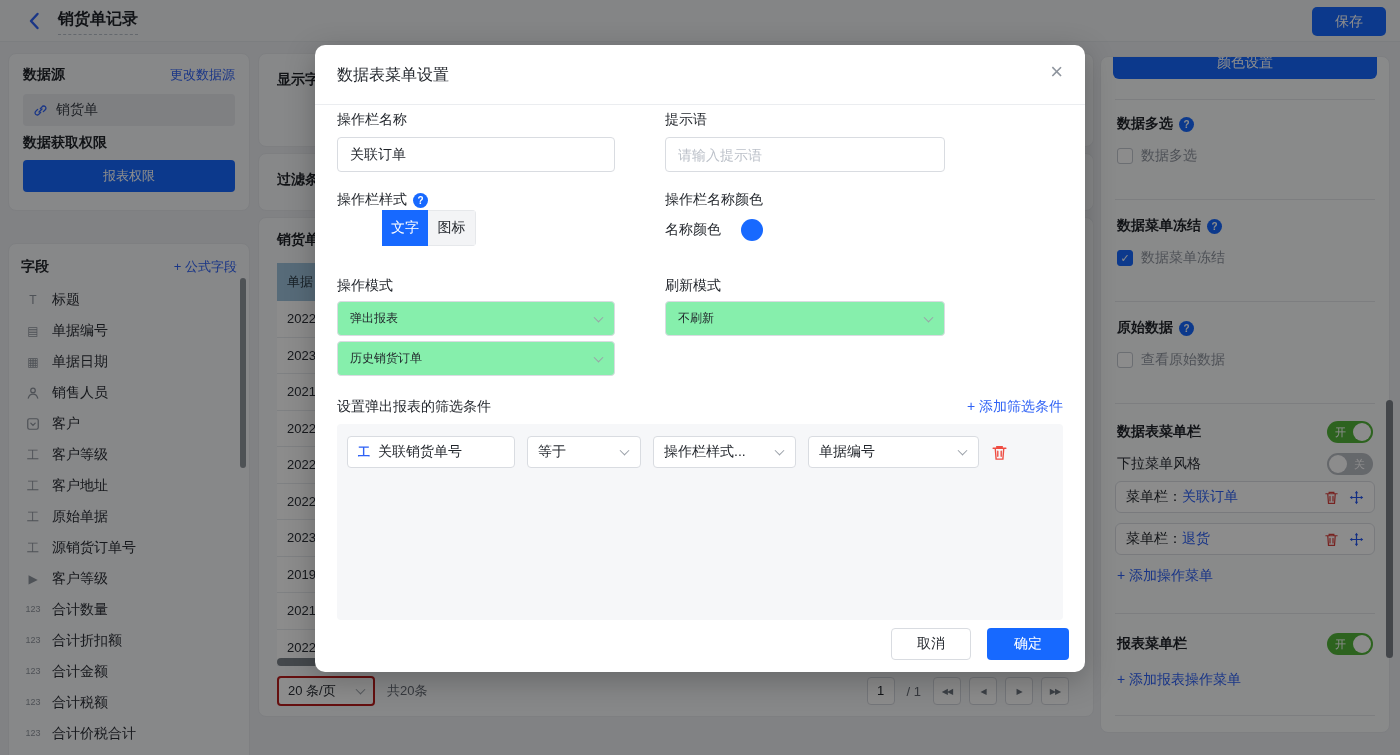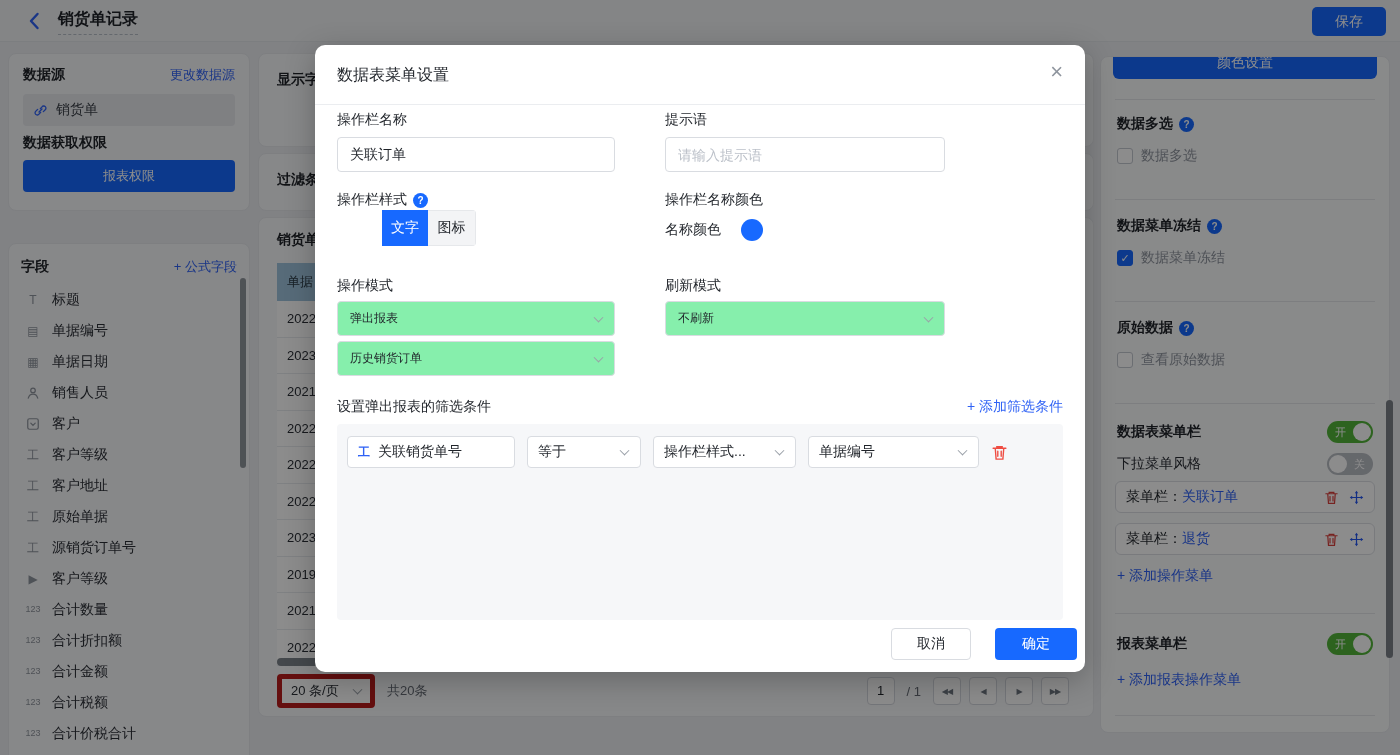--- a/index.html
+++ b/index.html
@@ -35,21 +35,21 @@
   
   .mid-a { left:258px; top:53px; width:836px; height:94px; padding:16px 18px; }
   .mid-b { left:258px; top:153px; width:836px; height:58px; padding:16px 18px; }
   .mid-c { left:258px; top:217px; width:836px; height:500px; padding:12px 18px; }
   .tbl { position:absolute; left:18px; top:45px; width:132px; }
   .tbl-head { height:38px; line-height:38px; background:#9ec3dd; color:#2c3b46; font-size:13px; padding-left:10px; }
   .tbl-row { height:36.5px; line-height:36.5px; background:#fff; border-bottom:1px solid #e8ebef; font-size:13px; color:#2b2f36; padding-left:10px; }
   .hscroll { position:absolute; left:18px; top:440px; width:84px; height:8px; background:#7d838b; border-radius:4px; }
   .pager { position:absolute; left:18px; right:24px; top:457px; height:32px; display:flex; justify-content:space-between; align-items:center; }
   .pager-left { display:flex; align-items:center; gap:12px; }
-  .psize { width:98px; height:30px; background:#fff; border:5px solid #b91c1c; border-radius:4px; display:flex; align-items:center; justify-content:space-between; padding:12px 9px; font-size:13px; color:#2b2f36; cursor:pointer; }
+  .psize { width:98px; height:30px; background:#fff; border:2px solid #b91c1c; border-radius:4px; display:flex; align-items:center; justify-content:space-between; padding:12px 9px; font-size:13px; color:#2b2f36; cursor:pointer; }
   .ptotal { font-size:13px; color:#646a73; }
   .pager-right { display:flex; align-items:center; gap:8px; }
   .pnum { width:28px; height:28px; background:#fff; border:1px solid #d4d8de; border-radius:4px; text-align:center; line-height:26px; font-size:13px; }
   .pslash { font-size:13px; color:#646a73; margin:0 4px; }
   .pbtn { width:28px; height:28px; background:#fff; border:1px solid #d4d8de; border-radius:4px; color:#6d7680; display:flex; align-items:center; justify-content:center; font-size:8px; letter-spacing:-1px; cursor:pointer; }
 
   
   .right-card { left:1100px; top:56px; width:290px; height:677px; background:#fafbfc; overflow:hidden; }
   .rc { position:absolute; left:16px; right:16px; }
   .color-btn { position:absolute; left:12px; right:12px; top:-10px; height:32px; background:#1769ff; border-radius:6px; color:#fff; font-size:14px; display:flex; align-items:center; justify-content:center; cursor:pointer; }
@@ -91,21 +91,21 @@
   .seg-on { width:46px; background:#1769ff; color:#fff; }
   .seg-off { width:48px; background:#f3f4f6; color:#1f2329; border:1px solid #e6e8eb; border-left:none; }
   .color-dot { width:22px; height:22px; border-radius:50%; background:#1769ff; margin-left:14px; cursor:pointer; }
   .filter-box { position:absolute; left:22px; right:22px; top:379px; height:196px; background:#f6f7f9; border-radius:4px; }
   .f-row { position:absolute; left:10px; top:12px; display:flex; align-items:center; gap:12px; }
   .f-field { width:168px; height:32px; background:#fff; border:1px solid #d9dce1; border-radius:4px; display:flex; align-items:center; gap:8px; padding:0 10px; font-size:14px; }
   .f-tic { color:#2f62f5; font-size:12px; font-weight:700; }
   .f-sel { position:relative; height:32px; background:#fff; border:1px solid #d9dce1; border-radius:4px; display:flex; align-items:center; padding:0 28px 0 10px; font-size:14px; cursor:pointer; }
   .m-btn { position:absolute; top:583px; height:32px; border-radius:4px; font-size:14px; display:flex; align-items:center; justify-content:center; cursor:pointer; }
   .btn-cancel { left:576px; width:80px; background:#fff; border:1px solid #d9dce1; color:#1f2329; }
-  .btn-ok { left:672px; width:82px; background:#1769ff; color:#fff;margin-left:8px; }
+  .btn-ok { left:672px; width:82px; background:#1769ff; color:#fff; }
 </style>
 </head>
 <body>
 
 <div class="topbar">
   <div class="back">
     <svg width="22" height="22" viewBox="0 0 22 22">
         <path d="M13.5 4L7 11l6.5 7" fill="none" stroke="#2f62f5" stroke-width="2.4" stroke-linecap="round" stroke-linejoin="round"></path>
       </svg>
   </div>

